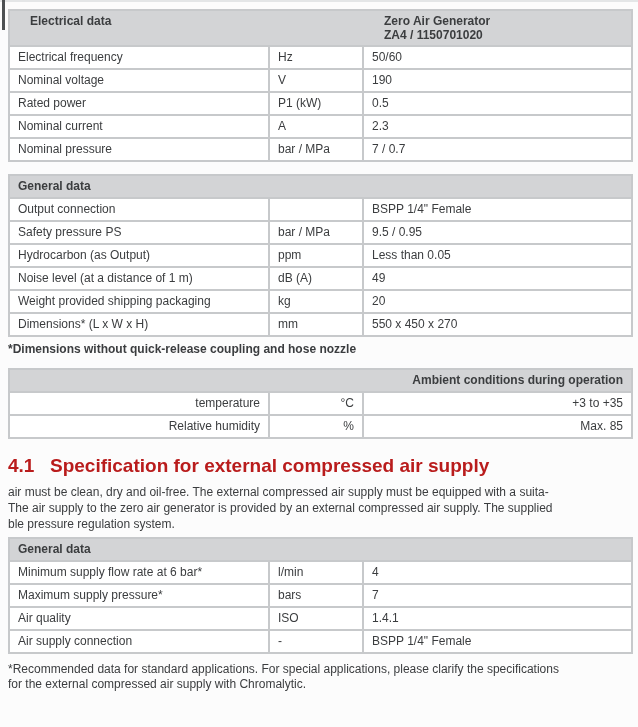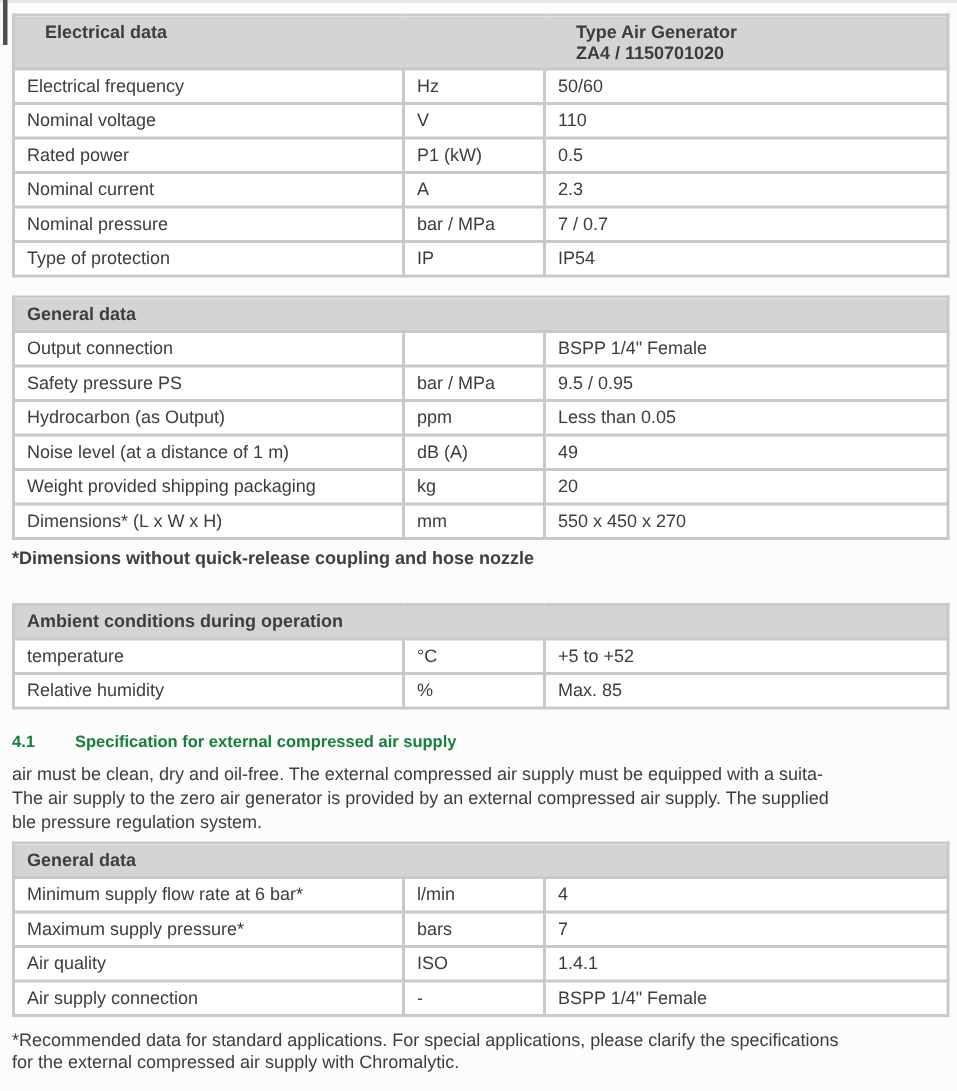--- a/index.html
+++ b/index.html
@@ -50,39 +50,39 @@
     padding-left: 8px;
     vertical-align: top;
   }
   .h-right {
     display: inline-block;
     vertical-align: top;
     padding-left: 8px;
     line-height: 14px;
   }
   .t2 { margin-top: 12px; }
-  .t3 { margin-top: 23px; }
+  .t3 { margin-top: 12px; text-align: right; }
   .t4 { margin-top: 5px; }
   .footnote1 {
     margin-top: 5px;
     font-size: 12px;
     line-height: 14px;
     font-weight: bold;
   }
   .footnote2 {
     margin-top: 8px;
     font-size: 12px;
     line-height: 15px;
   }
   .section-heading {
     margin-top: 16px;
     display: flex;
-    font-size: 11px;
+    font-size: 19px;
     font-weight: bold;
-    color: #15803d;
+    color: #b91c1c;
   }
   .sec-num { width: 42px; flex: 0 0 42px; }
   .para {
     margin-top: 7px;
     font-size: 12px;
     line-height: 16px;
   }
 </style>
 </head>
 <body>
@@ -94,53 +94,48 @@
 
   <table class="spec t1">
     <colgroup>
         <col style="width:260px">
         <col style="width:94px">
         <col style="width:269px">
       </colgroup>
     <tbody>
         <tr class="hdr">
       <td colspan="3" class="span-cell">
-        <span class="h-left">Electrical data</span><span class="h-right"><div>Type Air Generator</div><div>ZA4 / 1150701020</div></span>
+        <span class="h-left">Electrical data</span><span class="h-right"><div>Zero Air Generator</div><div>ZA4 / 1150701020</div></span>
       </td>
     </tr>
     <tr>
       <td>Electrical frequency</td>
       <td>Hz</td>
       <td>50/60</td>
     </tr>
     <tr>
       <td>Nominal voltage</td>
       <td>V</td>
-      <td>110</td>
+      <td>190</td>
     </tr>
     <tr>
       <td>Rated power</td>
       <td>P1 (kW)</td>
       <td>0.5</td>
     </tr>
     <tr>
       <td>Nominal current</td>
       <td>A</td>
       <td>2.3</td>
     </tr>
     <tr>
       <td>Nominal pressure</td>
       <td>bar / MPa</td>
       <td>7 / 0.7</td>
     </tr>
-    <tr>
-      <td>Type of protection</td>
-      <td>IP</td>
-      <td>IP54</td>
-    </tr>
   </tbody>
     </table>
 
   <table class="spec t2">
     <colgroup>
         <col style="width:260px">
         <col style="width:94px">
         <col style="width:269px">
       </colgroup>
     <tbody>
@@ -188,21 +183,21 @@
         <col style="width:94px">
         <col style="width:269px">
       </colgroup>
     <tbody>
         <tr class="hdr">
       <td colspan="3">Ambient conditions during operation</td>
     </tr>
     <tr>
       <td>temperature</td>
       <td>°C</td>
-      <td>+5 to +52</td>
+      <td>+3 to +35</td>
     </tr>
     <tr>
       <td>Relative humidity</td>
       <td>%</td>
       <td>Max. 85</td>
     </tr>
   </tbody>
     </table>
 
   <div class="section-heading">

